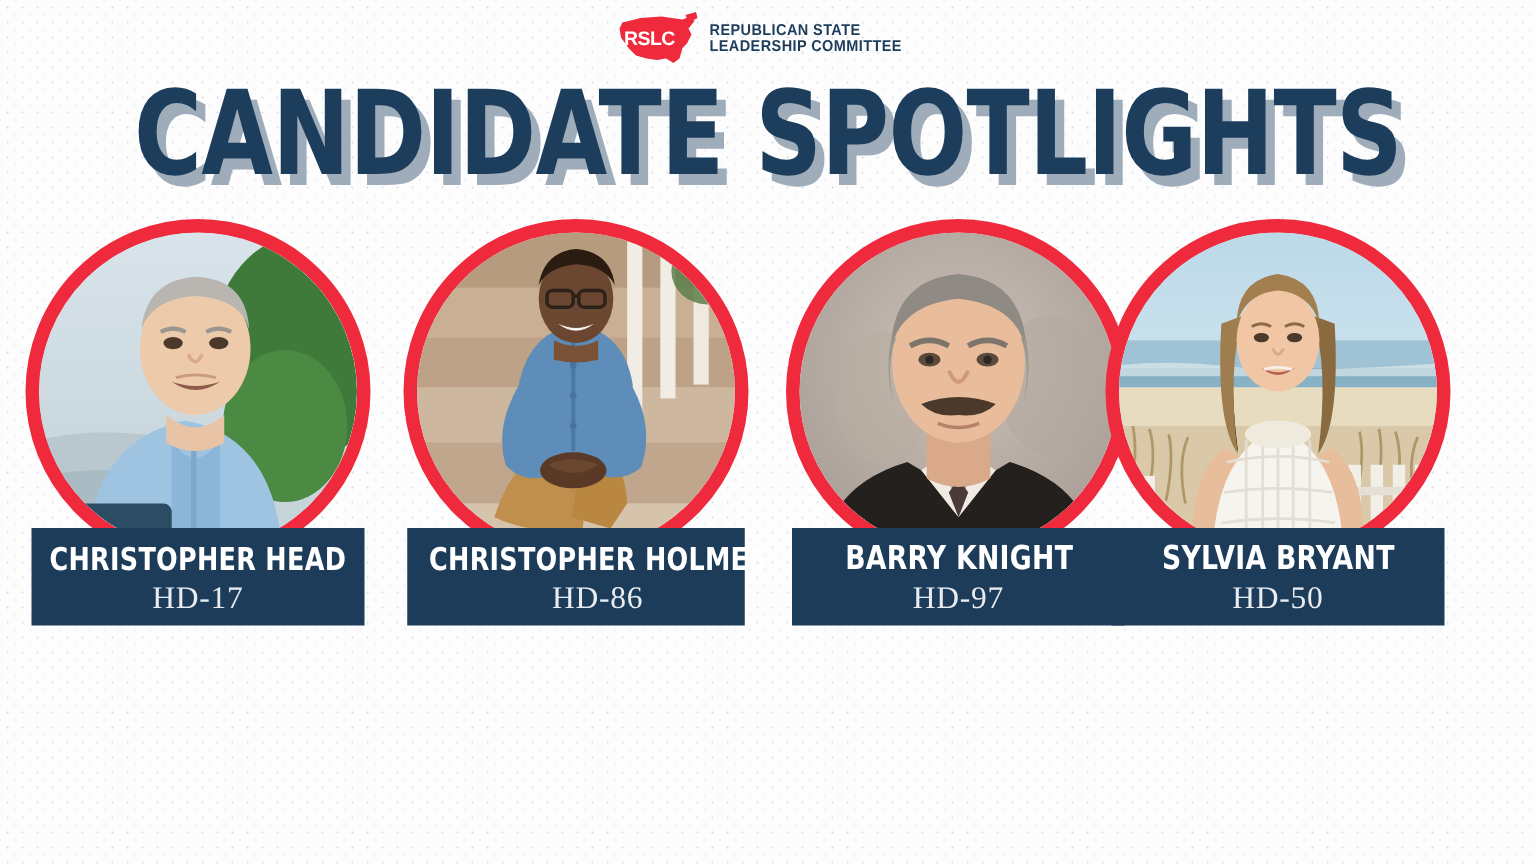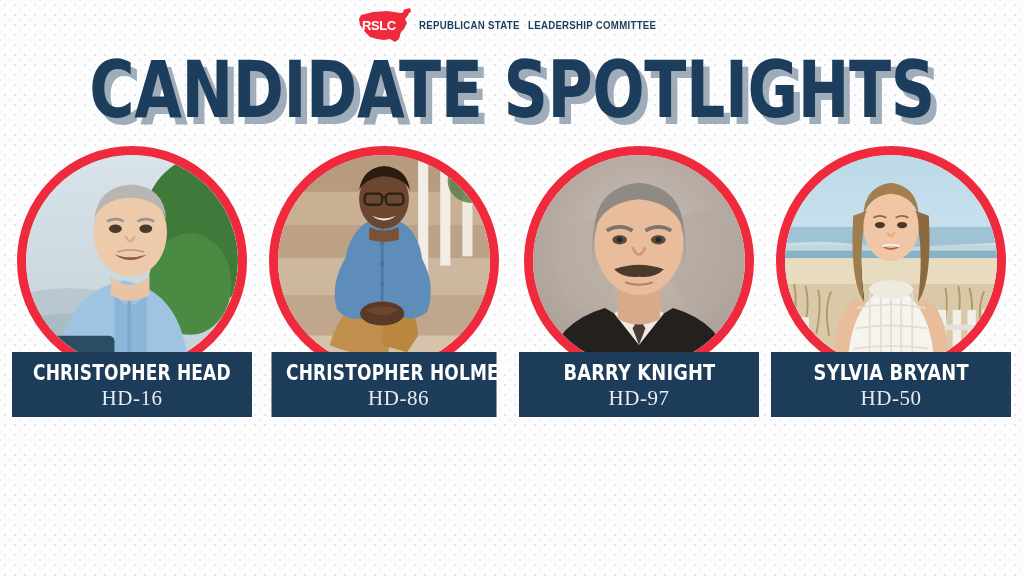--- a/index.html
+++ b/index.html
@@ -33,21 +33,21 @@
     gap:6px;
   }
   .logo-mark {
     position:relative;
     width:56px; height:36px;
     display:block;
   }
   .logo-mark svg { display:block; width:56px; height:36px; }
   .logo-words {
     display:flex;
-    flex-direction:row;
+    flex-direction:column;
     justify-content:center;
     line-height:1.08;
   }
   .logo-words span {
     font-family:"Liberation Sans Narrow","Liberation Sans", sans-serif;
     font-weight:bold;
     font-size:10.5px;
     letter-spacing:0.3px;
     color:#1c3c5a;
     transform:scaleX(0.92);
@@ -79,21 +79,21 @@
     width:1024px; height:280px;
   }
   .card {
     position:absolute;
     top:0;
     width:244px;
   }
   .card-1 { left:10px;  }
   .card-2 { left:262px; }
   .card-3 { left:517px; }
-  .card-4 { left:769px; }
+  .card-4 { left:730px; }
 
   .portrait-ring {
     position:relative;
     width:230px; height:230px;
     margin:0 auto;
     border-radius:50%;
     border:9px solid #ef2a3c;
     background:#dfe4ea;
     overflow:hidden;
   }
@@ -104,21 +104,21 @@
     overflow:hidden;
   }
   .portrait svg { display:block; width:100%; height:100%; }
 
   
   .plate {
     position:absolute;
     top:206px;
     left:50%;
     transform:translateX(-50%);
-    width:240px;
+    width:222px;
     height:65px;
     background:#1c3c5a;
     display:flex;
     flex-direction:column;
     align-items:center;
     justify-content:center;
     padding-top:2px;
   }
   .plate-2 { width:225px;padding-left:29px; }
   .plate-name {
@@ -193,21 +193,21 @@
             <path d="M121,72 Q130,67 139,72" stroke="#9a9590" stroke-width="3" fill="none"></path>
             <path d="M108,88 Q113,99 118,88" stroke="#d9aa86" stroke-width="2.5" fill="none"></path>
             <path d="M96,108 Q113,120 131,108 Q113,114 96,108 Z" fill="#8e5a4c"></path>
             <path d="M99,105 Q113,101 128,105" stroke="#c99a7e" stroke-width="2" fill="none"></path>
             <rect x="10" y="196" width="86" height="34" rx="6" fill="#2b4c62"></rect>
           </svg>
         </div>
       </div>
       <div class="plate">
         <div class="plate-name long">CHRISTOPHER HEAD</div>
-        <div class="plate-dist">HD-16</div>
+        <div class="plate-dist">HD-17</div>
       </div>
     </div>
 
     <div class="card card-2">
       <div class="portrait-ring">
         <div class="portrait">
           <svg viewBox="0 0 230 230" preserveAspectRatio="xMidYMid slice" xmlns="http://www.w3.org/2000/svg">
             <rect width="230" height="230" fill="#cdb79e"></rect>
             <rect y="0" width="230" height="40" fill="#b79b7e"></rect>
             <rect y="40" width="230" height="36" fill="#c9b095"></rect>

